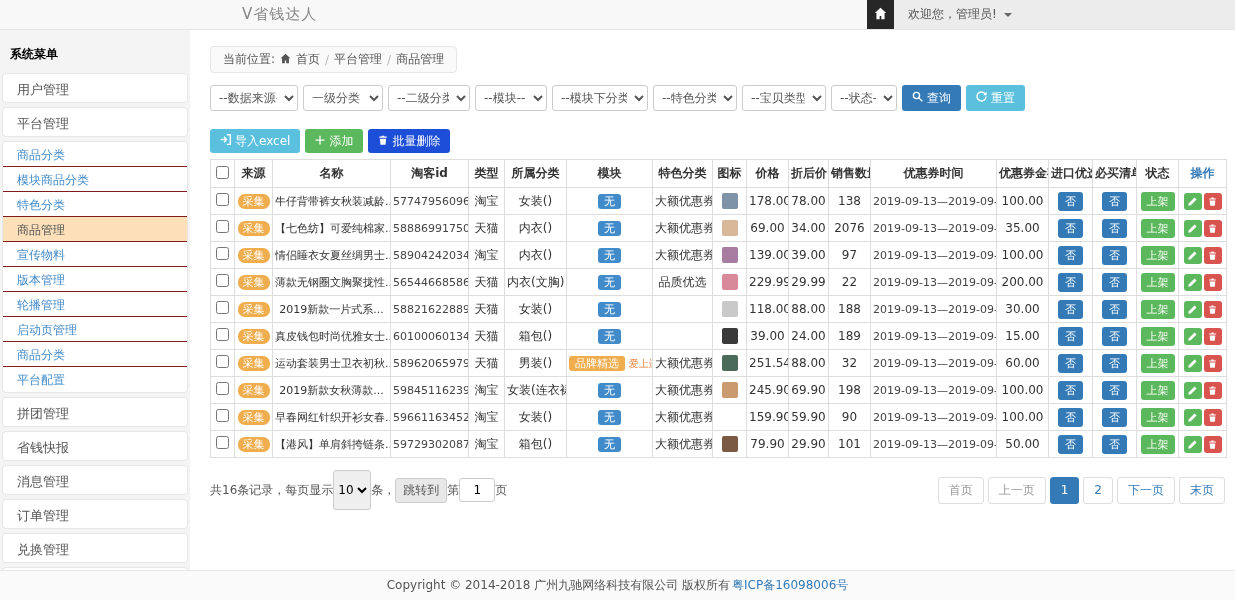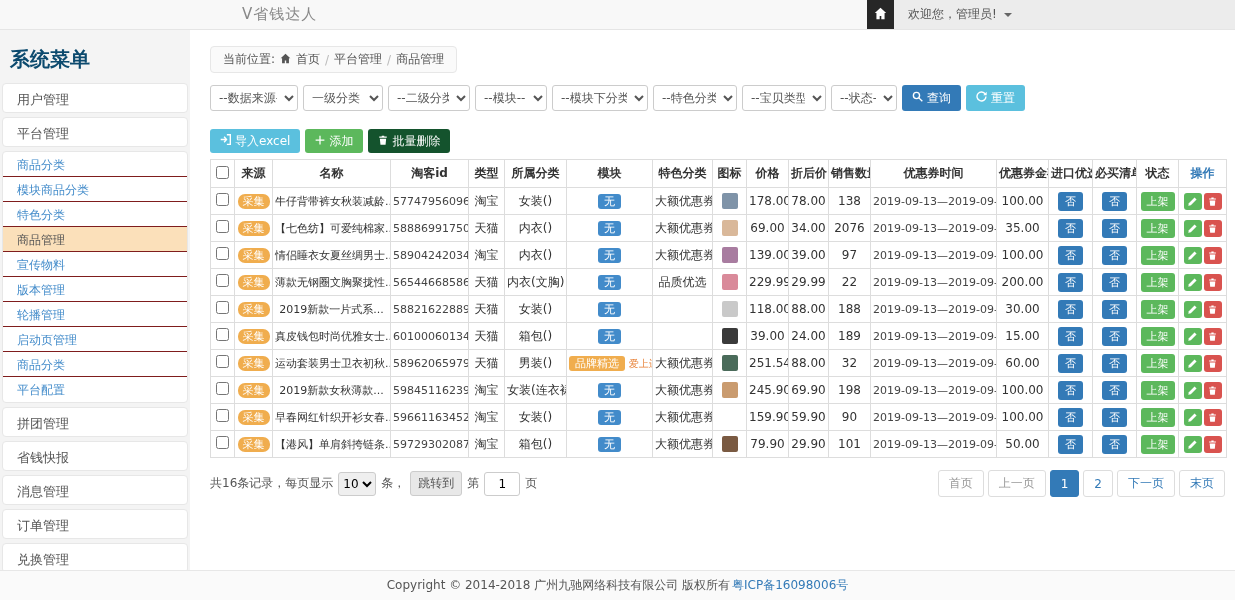--- a/index.html
+++ b/index.html
@@ -6,57 +6,57 @@
 html,body{width:1235px;height:600px;overflow:hidden}
 body{font-family:"DejaVu Sans","Liberation Sans",sans-serif;font-size:13px;color:#333;background:#fff}
 .topbar{height:30px;background:#f8f8f8;border-bottom:1px solid #e5e5e5;display:flex;align-items:center}
 .brand{margin-left:242px;color:#888;font-size:15px;letter-spacing:1px}
 .topbar-right{margin-left:auto;display:flex;height:29px}
 .home-btn{width:27px;height:29px;background:#272727;border:none;display:flex;align-items:center;justify-content:center;cursor:pointer}
 .user-zone{width:341px;background:#ececec;display:flex;align-items:center;gap:7px;padding-left:14px;font-size:12px;color:#555;cursor:pointer}
 .caret{width:0;height:0;border-left:4px solid transparent;border-right:4px solid transparent;border-top:4px solid #666}
 .page{display:flex;height:540px}
 .sidebar{width:190px;background:#f4f4f4;padding:10px 2px 0 2px;overflow:hidden;flex-shrink:0}
-.sidebar-title{color:#0c4a6e;font-weight:bold;font-size:20px;padding:6px 8px 10px}
+.sidebar-title{color:#000000;font-weight:bold;font-size:12px;padding:6px 8px 10px}
 .menu-box{background:#fff;border:1px solid #e7e7e7;border-radius:4px;margin-bottom:4px}
 .menu-main{padding:7px 14px;font-size:13px;color:#555;cursor:pointer;height:30px}
 .submenu{background:#fff;border:1px solid #e7e7e7;border-radius:4px;margin-bottom:4px;overflow:hidden}
 .submenu-item{padding:5px 14px;font-size:12px;color:#428bca;border-bottom:1px solid #7f1d1d;cursor:pointer;height:25px}
 .submenu-item:last-child{border-bottom:none}
 .submenu-item.active{background:#fbe0ba;color:#555}
 .main{flex:1;padding:16px 10px 0 20px;overflow:hidden}
 .breadcrumb{display:inline-flex;align-items:center;gap:5px;background:#fafafa;border:1px solid #e7e7e7;border-radius:4px;padding:4px 12px;font-size:12px;color:#555}
 .breadcrumb .sep{color:#bbb}
 .filters{display:flex;gap:5px;margin-top:12px;align-items:center}
 .filters select,.filters input{height:26px;border:1px solid #ccc;border-radius:3px;font-size:12px;color:#555;background:#fff;padding:0 4px;font-family:inherit}
 .btn{border:none;border-radius:3px;color:#fff;font-size:12px;height:26px;padding:0 10px;display:inline-flex;align-items:center;gap:4px;cursor:pointer;font-family:inherit}
 .btn-primary{background:#337ab7}
 .btn-info{background:#5bc0de}
 .btn-success{background:#5cb85c}
-.btn-danger-light{background:#14532d}
+.btn-danger-light{background:#1d4ed8}
 .toolbar{display:flex;gap:5px;margin-top:18px}
 .toolbar .btn{height:24px}
 table{width:100%;border-collapse:collapse;table-layout:fixed;margin-top:6px;font-size:12px}
 th,td{border:1px solid #ddd;text-align:center;padding:3px 2px;height:27px;overflow:hidden;white-space:nowrap}
 th{font-weight:bold;color:#333;padding:5px 2px}
 th.op-col{color:#337ab7}
 td.cell-name{font-size:11px}
 td.cell-id,td.cell-time{font-size:11px;color:#444}
 .badge-source{background:#f0ad4e;color:#fff;font-size:11px;padding:1px 5px;border-radius:7px}
 .badge-module{background:#428bca;color:#fff;font-size:11px;padding:1px 6px;border-radius:3px}
 .badge-module[data-style="orange"]{background:#f0ad4e}
 .module-extra{font-size:10px;color:#e8833a}
 .thumb{display:inline-block;width:16px;height:16px;border-radius:2px;vertical-align:middle}
 .btn-no{background:#337ab7;border:none;color:#fff;font-size:11px;padding:2px 7px;border-radius:3px;cursor:pointer;font-family:inherit}
 .btn-status{background:#5cb85c;border:none;color:#fff;font-size:11px;padding:2px 6px;border-radius:3px;cursor:pointer;font-family:inherit}
 .op-btn{border:none;width:18px;height:17px;border-radius:3px;cursor:pointer;display:inline-flex;align-items:center;justify-content:center;padding:0;margin:0 1px}
 .op-edit{background:#5cb85c}
 .op-del{background:#d9534f}
-.pagerow{display:flex;align-items:center;margin-top:12px;font-size:12px;color:#555;gap:5px}
-.pagerow select{height:24px;border:1px solid #ccc;border-radius:3px;font-size:12px;font-family:inherit}
+.pagerow{display:flex;align-items:center;margin-top:12px;font-size:12px;color:#555;}
+.pagerow select{height:40px;border:1px solid #ccc;border-radius:3px;font-size:12px;font-family:inherit}
 .jump-btn{background:#e8e8e8;border:1px solid #ccc;border-radius:3px;font-size:12px;color:#555;padding:3px 7px;cursor:pointer;font-family:inherit}
 .jump-input{width:36px;height:24px;border:1px solid #ccc;border-radius:3px;text-align:center;font-size:12px;font-family:inherit}
 .pager{margin-left:auto;display:flex;gap:4px}
 .page-btn{background:#fff;border:1px solid #ddd;border-radius:3px;font-size:12px;color:#337ab7;padding:4px 10px;cursor:pointer;font-family:inherit}
 .page-btn.disabled{color:#999}
 .page-btn.active{background:#337ab7;border-color:#337ab7;color:#fff}
 .footer{height:30px;background:#fafafa;border-top:1px solid #e7e7e7;display:flex;align-items:center;justify-content:center;font-size:12px;color:#555;gap:2px}
 .footer .icp{color:#337ab7;cursor:pointer}
 </style>
 </head>

